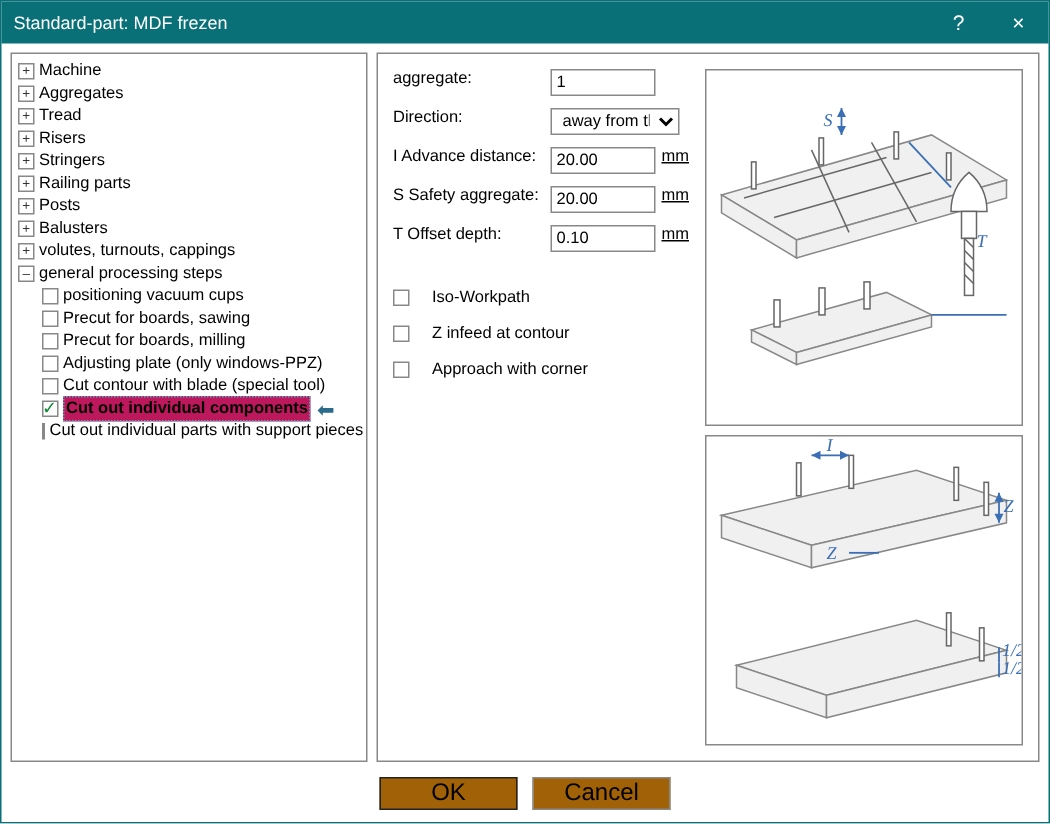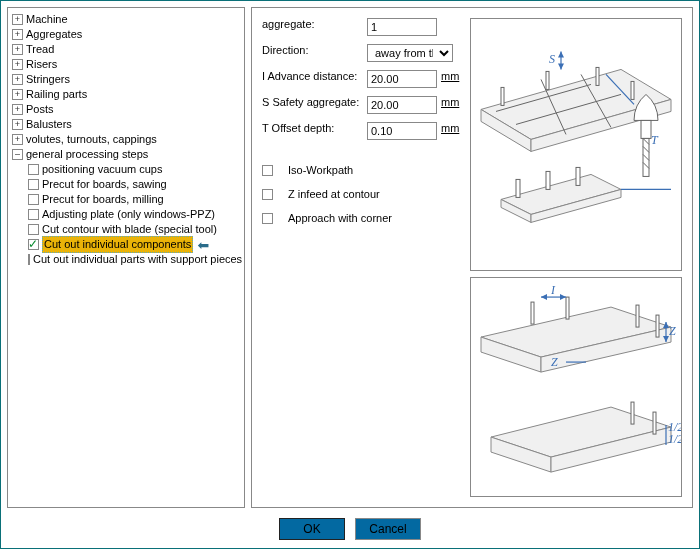--- a/index.html
+++ b/index.html
@@ -90,23 +90,24 @@
   .chk.checked::after {
     content: "✓";
     color: #0a8a30;
     position: absolute;
     top: -3px;
     left: -1px;
     font-size: 12px;
   }
   .node-label { color: #000; }
   .node-selected {
-    background: #eab308;
+    background: #be185d;
     border: 1px dotted #5aa7c0;
     padding: 0 1px;
+    font-weight: bold;
   }
   .arrow-indicator {
     display: inline-block;
     margin-left: 4px;
     color: #2a6c8a;
     font-size: 14px;
     line-height: 10px;
   }
   .right-pane {
     flex: 1;
@@ -169,37 +170,46 @@
   .button-bar {
     height: 34px;
     border-top: 1px solid transparent;
     display: flex;
     align-items: center;
     justify-content: center;
     gap: 10px;
     padding-bottom: 6px;
   }
   .button-bar button {
-    width: 66px;
+    width: 92px;
     height: 22px;
     border: 1px solid #888;
-    background: #0369a1;
-    font-size: 12px;
+    background: #a16207;
+    font-size: 16px;
   }
   .button-bar button.ok { border: 1px solid #222; }
   svg .outline { stroke:#666; stroke-width:1; fill:#fff; }
   svg .fillgrey { fill:#f0f0f0; stroke:#888; stroke-width:1; }
   svg .dimblue { stroke:#3b6fb5; stroke-width:1.2; fill:none; }
   svg .dimtext { fill:#3b6fb5; font-size:12px; font-family:serif; font-style:italic; }
 </style>
 </head>
 <body>
 
 <div class="window">
 
+  <div class="titlebar">
+    <span class="title-text">Standard-part: MDF frezen</span>
+    <div class="tb-btn">
+        <span>?</span>
+      </div>
+    <div class="tb-btn">
+        <span>×</span>
+      </div>
+  </div>
 
   <div class="content">
 
     <div class="tree-pane">
       <div class="tree-node">
         <div class="tree-row">
             <span class="expander">+</span>
             <span class="node-label">Machine</span>
           </div>
       </div>

